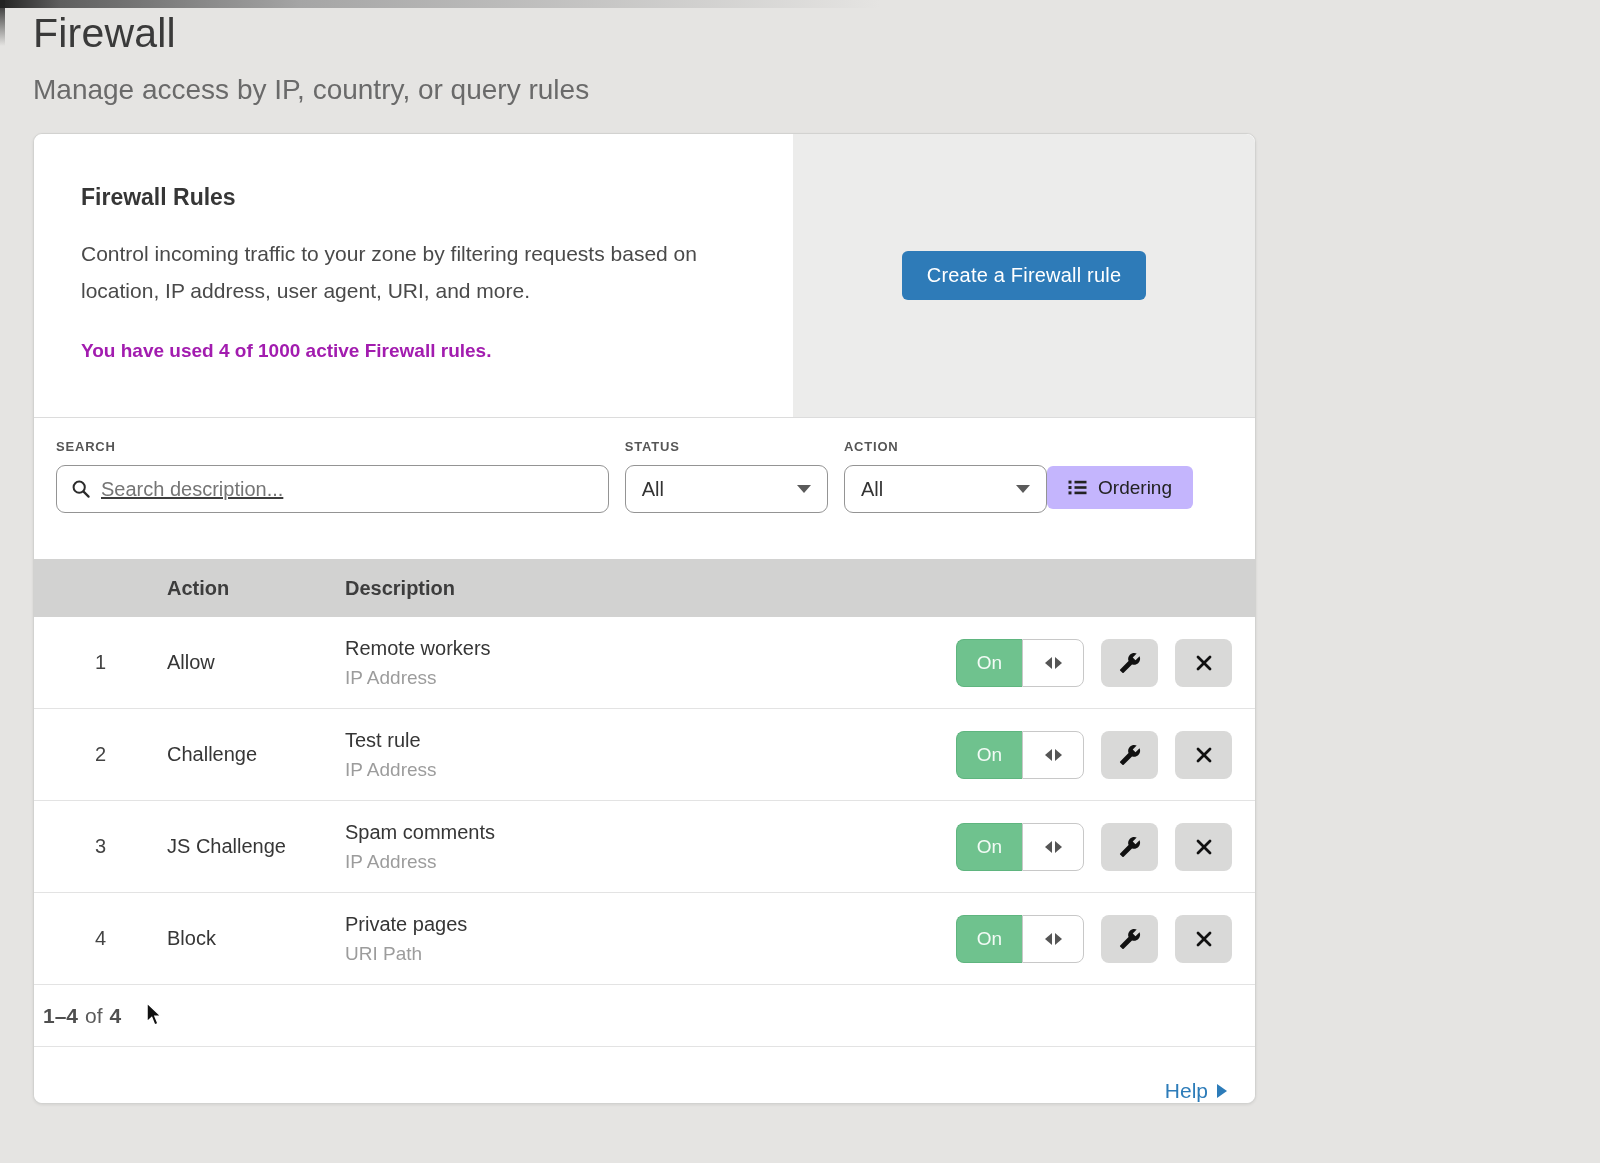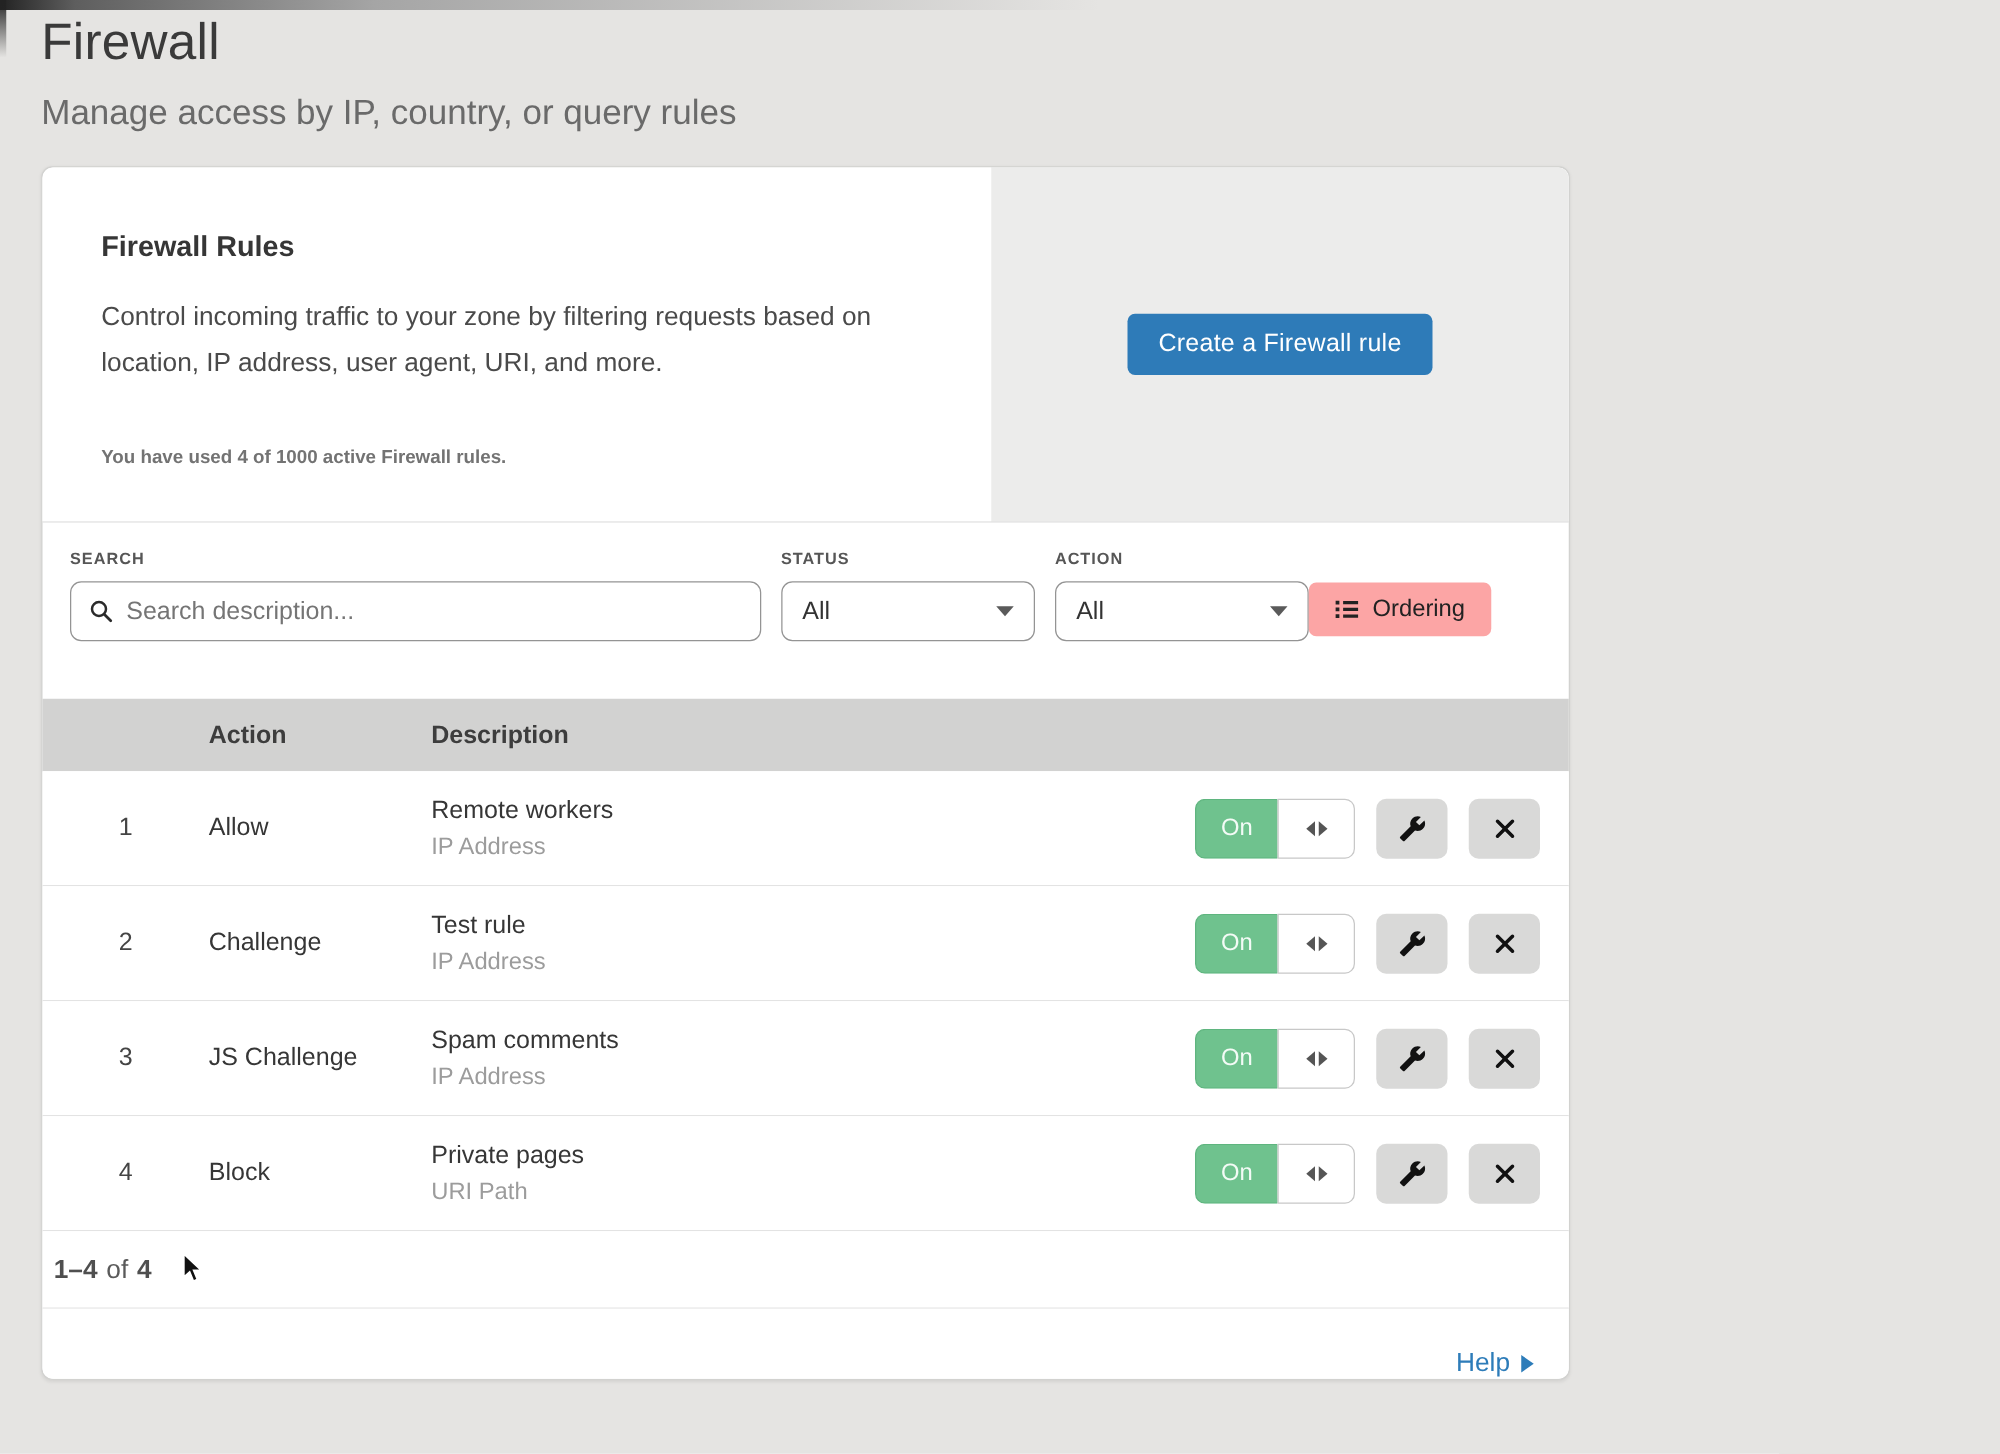--- a/index.html
+++ b/index.html
@@ -32,42 +32,42 @@
     border: 1px solid #d2d2d0;
     border-radius: 9px;
     box-shadow: 0 1px 3px rgba(0,0,0,0.08);
   }
 
   
   .card-top { display: flex; height: 284px; border-bottom: 1px solid #dcdcdc; }
   .card-top-left { flex: 1 1 auto; padding: 50px 40px 0 47px; border-radius: 9px 0 0 0; background: #fff; }
   .rules-heading { font-size: 23px; font-weight: 700; color: #363636; }
   .rules-desc { margin-top: 24px; font-size: 21px; line-height: 37px; color: #4a4a4a; max-width: 950px; }
-  .rules-usage { margin-top: 48px; font-size: 15px; font-weight: 700; color: #737373; }
+  .rules-usage { margin-top: 31px; font-size: 19px; font-weight: 700; color: #a21caf; }
   .card-top-right {
     width: 462px; flex: 0 0 462px; background: #ececeb;
     border-radius: 0 9px 0 0;
     display: flex; align-items: center; justify-content: center;
   }
   .create-btn {
     background: #2e7bb8; color: #fff; border: none; cursor: pointer;
     font-family: inherit; font-size: 20px; font-weight: 400;
     padding: 13px 25px; border-radius: 6px; letter-spacing: 0.2px;
   }
 
   
   .filters { display: flex; align-items: flex-start; padding: 21px 0 0 22px; height: 141px; }
   .filter-label {
     font-size: 13px; font-weight: 700; color: #565656;
     letter-spacing: 0.8px; margin-bottom: 11px;
   }
   .search-group { width: 585px; }
   .search-box {
     height: 48px; border: 1px solid #949494; border-radius: 9px;
-    display: flex; align-items: center; padding: 0 14px; background: #fff;
+    display: flex; align-items: center; padding: 0 14px; background: #fff; text-decoration: underline;
   }
   .search-box svg { flex: 0 0 auto; margin-right: 10px; }
   .search-input {
     border: none; outline: none; flex: 1; font-family: inherit;
     font-size: 20px; color: #333; background: transparent;
   }
   .search-input::placeholder { color: #757575; opacity: 1; }
   .dd-group { width: 215px; margin-left: 16px; }
   .dropdown {
     height: 48px; border: 1px solid #949494; border-radius: 9px; background: #fff;
@@ -76,21 +76,21 @@
   }
   .dropdown-value { font-size: 20px; color: #333; }
   .caret-down {
     width: 0; height: 0;
     border-left: 7px solid transparent; border-right: 7px solid transparent;
     border-top: 8px solid #5a5a5a;
   }
   .filters-spacer { flex: 1; }
   .ordering-btn {
     margin: 27px 62px 0 0; height: 43px; border: none; cursor: pointer;
-    background: #fca5a5; border-radius: 6px; padding: 0 21px;
+    background: #c4b5fd; border-radius: 6px; padding: 0 21px;
     display: flex; align-items: center; gap: 11px;
     font-family: inherit; font-size: 19px; color: #222;
   }
 
   
   .thead {
     height: 58px; background: #d2d2d1; display: flex; align-items: center;
     font-size: 20px; font-weight: 700; color: #3d3d3d;
   }
   .col-num { width: 133px; text-align: center; flex: 0 0 133px; }

